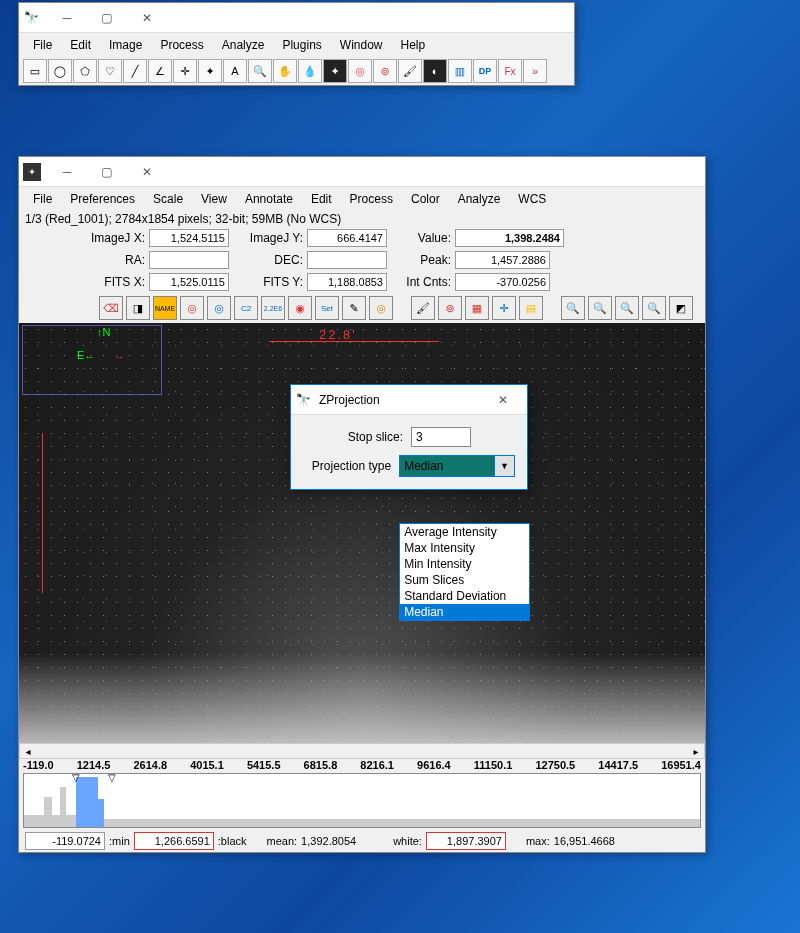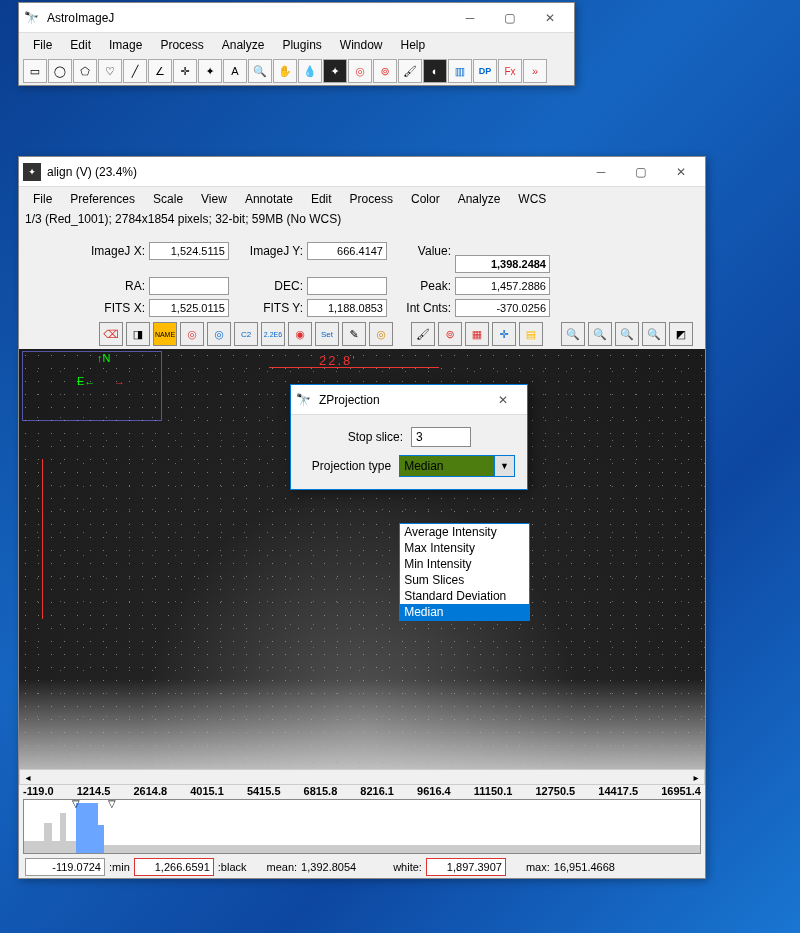--- a/index.html
+++ b/index.html
@@ -89,39 +89,38 @@
     border:1px solid #0078d7;
     box-shadow: 3px 3px 12px rgba(0,0,0,.4);
   }
   .dialog .titlebar { background:#fff; }
   .dlgbody { padding: 12px; }
   .dlgrow { display:flex; align-items:center; margin-bottom:8px; gap:8px; }
   .dlgrow label { width:100px; text-align:right; font-size:12px; }
   .dlgrow input { width:60px; height:20px; border:1px solid #888; padding:0 4px; font-size:12px; }
   .dropdown {
     border:1px solid #0078d7; width:130px; height:22px;
-    display:flex; align-items:center; padding:0 4px; font-size:12px; background:#4d7c0f; position:relative;
+    display:flex; align-items:center; padding:0 4px; font-size:12px; background:#0f766e; position:relative;
   }
   .dropdown .arrow { position:absolute; right:0; top:0; width:20px; height:100%; background:#e1e1e1; border-left:1px solid #0078d7; display:flex;align-items:center;justify-content:center; font-size:9px; }
   .ddlist {
     position:absolute; top:100%; left:-1px; width:131px;
     background:#fff; border:1px solid #0078d7; z-index:10;margin-top:47px;
   }
   .ddlist div { padding:1px 4px; font-size:12px; cursor:default; }
   .ddlist div.sel { background:#0078d7; color:#fff; }
   .redlabel{position:absolute;color:#e33;font-size:13px;}
   .bluebox{position:absolute;border:1px solid #55a;top:2px;left:3px;width:140px;height:70px;}
 </style>
 </head>
 <body>
 
 <div class="window" style="left:18px; top:2px; width:557px;">
   <div class="titlebar">
     <span class="icon">🔭</span>
-    <span class="title">AstroImageJ</span>
     <span class="wbtn">─</span>
     <span class="wbtn">▢</span>
     <span class="wbtn">✕</span>
   </div>
   <div class="menubar">
     <span>File</span>
     <span>Edit</span>
     <span>Image</span>
     <span>Process</span>
     <span>Analyze</span>
@@ -150,21 +149,20 @@
     <span class="tbtn" style="color:#06c">▥</span>
     <span class="tbtn" style="color:#06c;font-size:9px;font-weight:bold">DP</span>
     <span class="tbtn" style="color:#d33;font-size:10px">Fx</span>
     <span class="tbtn" style="color:#d33">»</span>
   </div>
 </div>
 
 <div class="window" style="left:18px; top:156px; width:688px;">
   <div class="titlebar">
     <span class="icon" style="background:#333;color:#fff;font-size:9px">✦</span>
-    <span class="title">align (V) (23.4%)</span>
     <span class="wbtn">─</span>
     <span class="wbtn">▢</span>
     <span class="wbtn">✕</span>
   </div>
   <div class="menubar">
     <span>File</span>
     <span>Preferences</span>
     <span>Scale</span>
     <span>View</span>
     <span>Annotate</span>
@@ -175,21 +173,21 @@
     <span>WCS</span>
   </div>
   <div class="status" style="padding:1px 6px">1/3 (Red_1001); 2784x1854 pixels; 32-bit; 59MB (No WCS)</div>
 
   <div class="coordrow">
     <label style="width:120px">ImageJ X:</label>
     <input readonly="" value="1,524.5115" style="">
     <label style="width:70px">ImageJ Y:</label>
     <input readonly="" value="666.4147" style="">
     <label style="width:60px">Value:</label>
-    <input style="width: 95px; font-weight: bold; margin-top: 26px;" readonly="" value="1,398.2484">
+    <input style="width: 109px; font-weight: bold;" readonly="" value="1,398.2484">
   </div>
   <div class="coordrow">
     <label style="width:120px">RA:</label>
     <input readonly="" value="" style="">
     <label style="width:70px">DEC:</label>
     <input readonly="" value="" style="">
     <label style="width:60px">Peak:</label>
     <input style="width: 95px;" readonly="" value="1,457.2886">
   </div>
   <div class="coordrow">

